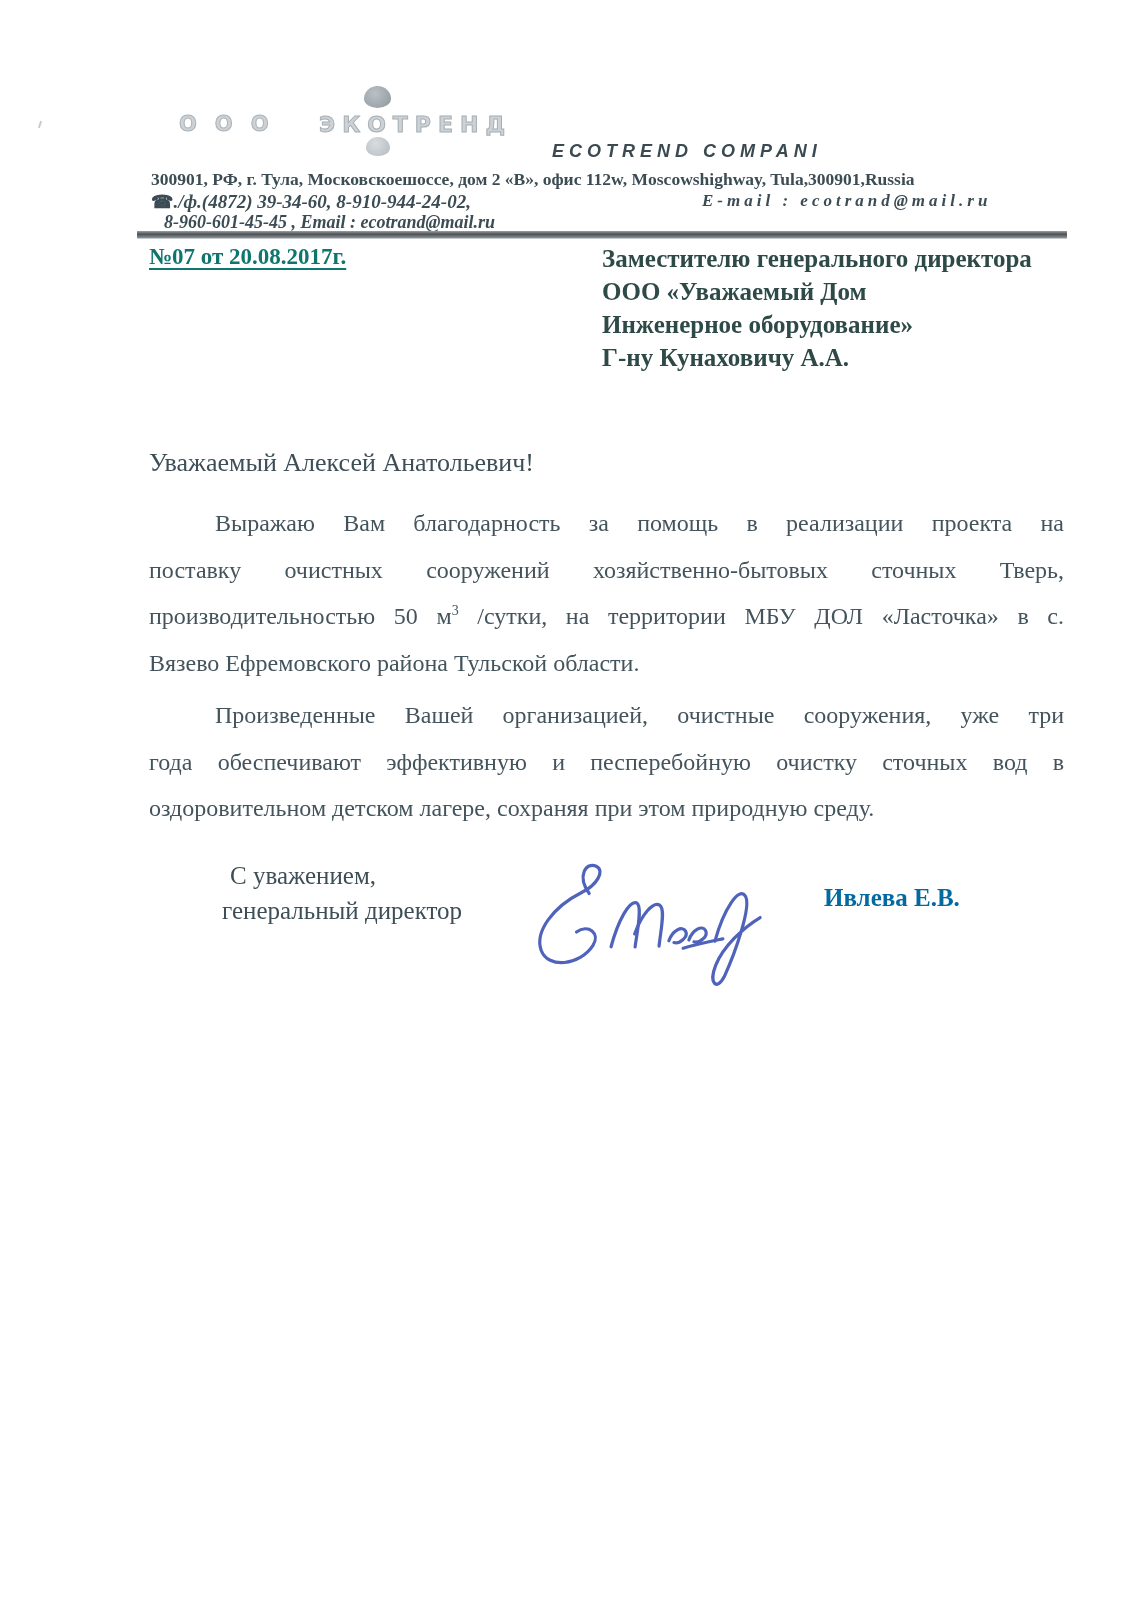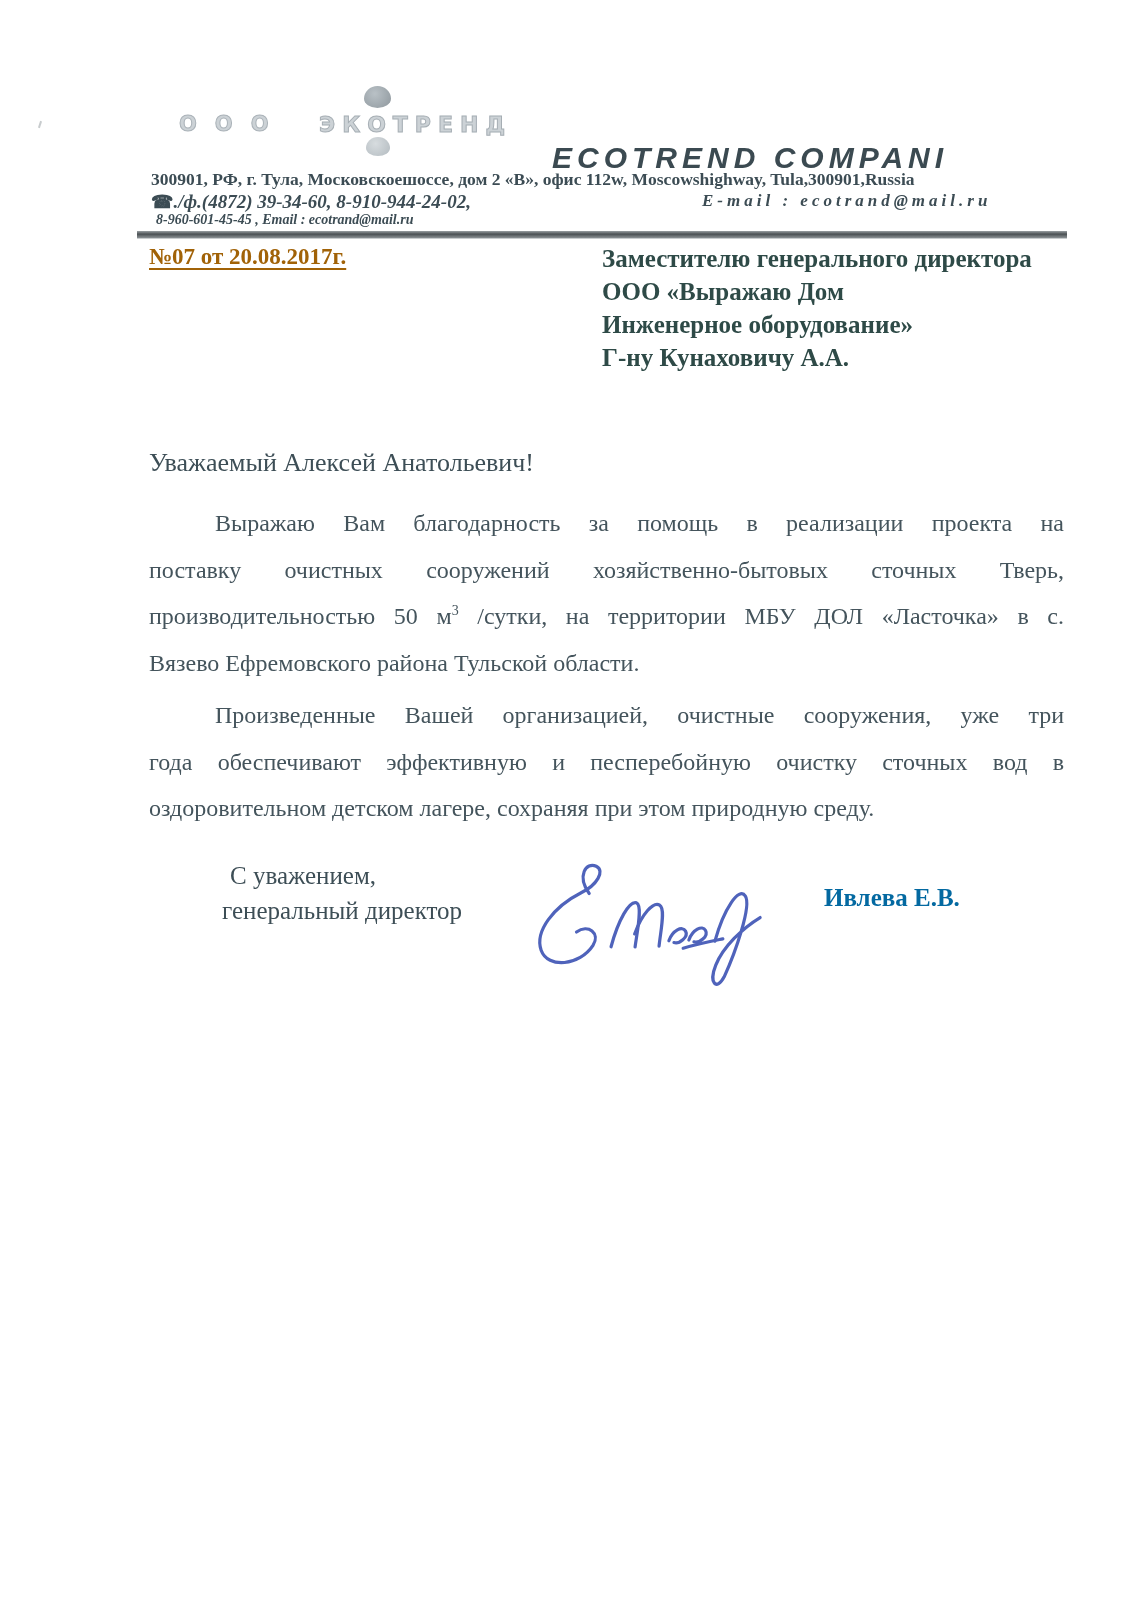--- a/index.html
+++ b/index.html
@@ -21,21 +21,21 @@
     letter-spacing:7px; color:#ccd2d6; -webkit-text-stroke:1px #a6aeb4;
   }
   .drop { position:absolute; border-radius:50% 50% 50% 50% / 58% 58% 42% 42%; }
   .drop-top  { left:185px; top:-20px; width:27px; height:22px;
                background:radial-gradient(circle at 40% 35%, #b9c1c6, #8e979d); }
   .drop-bottom { left:187px; top:31px; width:24px; height:19px;
                background:radial-gradient(circle at 40% 35%, #d7dcdf, #b3bbc0); }
   .company-latin {
     position:absolute; left:528px; top:141px;
     font-family:"Liberation Sans","DejaVu Sans",sans-serif;
-    font-style:italic; font-weight:bold; font-size:30px; letter-spacing:5px;
+    font-style:italic; font-weight:bold; font-size:18px; letter-spacing:5px;
     color:#3b4a51;
     text-align:center;
   }
   .addr-line {
     position:absolute; left:127px; top:169px; width:900px;
     font-weight:bold; font-size:17.5px; color:#3c4c54;
     white-space:nowrap;
   }
   .phones-1 {
     position:absolute; left:127px; top:191px;
@@ -43,33 +43,33 @@
     white-space:nowrap;
     text-align:center;
   }
   .phone-glyph { font-style:normal; font-size:18px; }
   .email-right {
     position:absolute; left:678px; top:191px;
     font-style:italic; font-weight:bold; font-size:17px; letter-spacing:4px;
     color:#3c4c54; white-space:nowrap;
   }
   .phones-2 {
-    position:absolute; left:132px; top:212px;
-    font-style:italic; font-weight:bold; font-size:14px; color:#3c4c54;
+    position:absolute; left:140px; top:212px;
+    font-style:italic; font-weight:bold; font-size:18px; color:#3c4c54;
     white-space:nowrap;
   }
   .head-rule {
     position:absolute; left:113px; top:231px; width:930px; height:7px;
     background:linear-gradient(180deg,#9aa0a3 0%,#4b5154 45%,#8b9194 100%);
     box-shadow:0 1px 0 #c9cdcf;
   }
   
   .ref-line {
     position:absolute; left:125px; top:244px;
-    font-size:23px; font-weight:bold; color:#a16207;
+    font-size:23px; font-weight:bold; color:#0f766e;
     text-decoration:underline; text-underline-offset:4px;
   }
   .addressee {
     position:absolute; left:578px; top:242px;
     font-size:25px; font-weight:bold; color:#2e4a47; line-height:33px;
   }
   
   .salutation {
     position:absolute; left:125px; top:448px; width:915px;
     font-size:26px; color:#3d4e56;
@@ -122,21 +122,21 @@
   <div class="email-right">E-mail : ecotrand@mail.ru</div>
 
   <div class="phones-2">8-960-601-45-45 , Email : ecotrand@mail.ru</div>
 
   <div class="head-rule"></div>
 
   <div class="ref-line">№07 от 20.08.2017г.</div>
 
   <div class="addressee">
     <div>Заместителю генерального директора</div>
-    <div>ООО «Выражаю Дом</div>
+    <div>ООО «Уважаемый Дом</div>
     <div>Инженерное оборудование»</div>
     <div>Г-ну Кунаховичу А.А.</div>
   </div>
 
   <div class="salutation">Уважаемый Алексей Анатольевич!</div>
 
   <div class="para para-1">
     <div class="bline indent">Выражаю Вам благодарность за помощь в реализации проекта на</div>
     <div class="bline">поставку очистных сооружений хозяйственно-бытовых сточных Тверь,</div>
     <div class="bline"><span>производительностью 50 м</span><sup>3</sup><span> /сутки, на территории МБУ ДОЛ «Ласточка» в с.</span></div>

